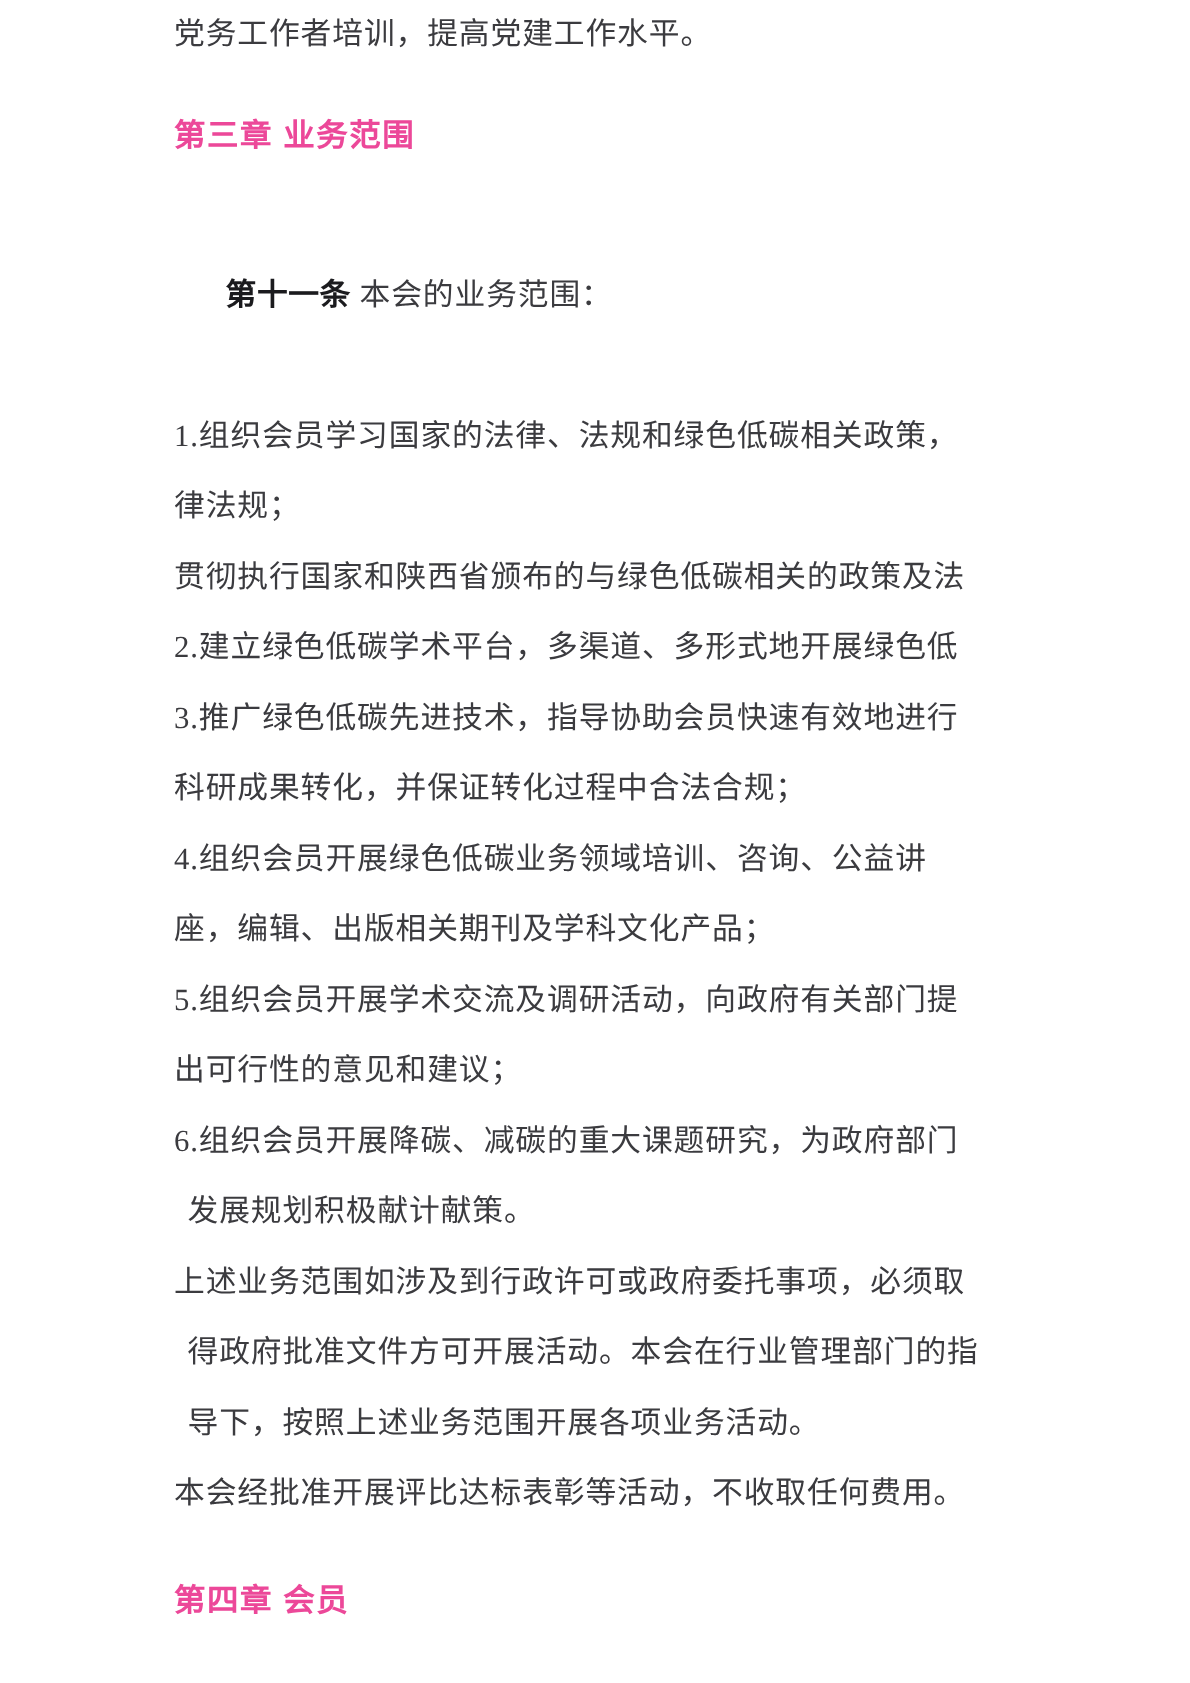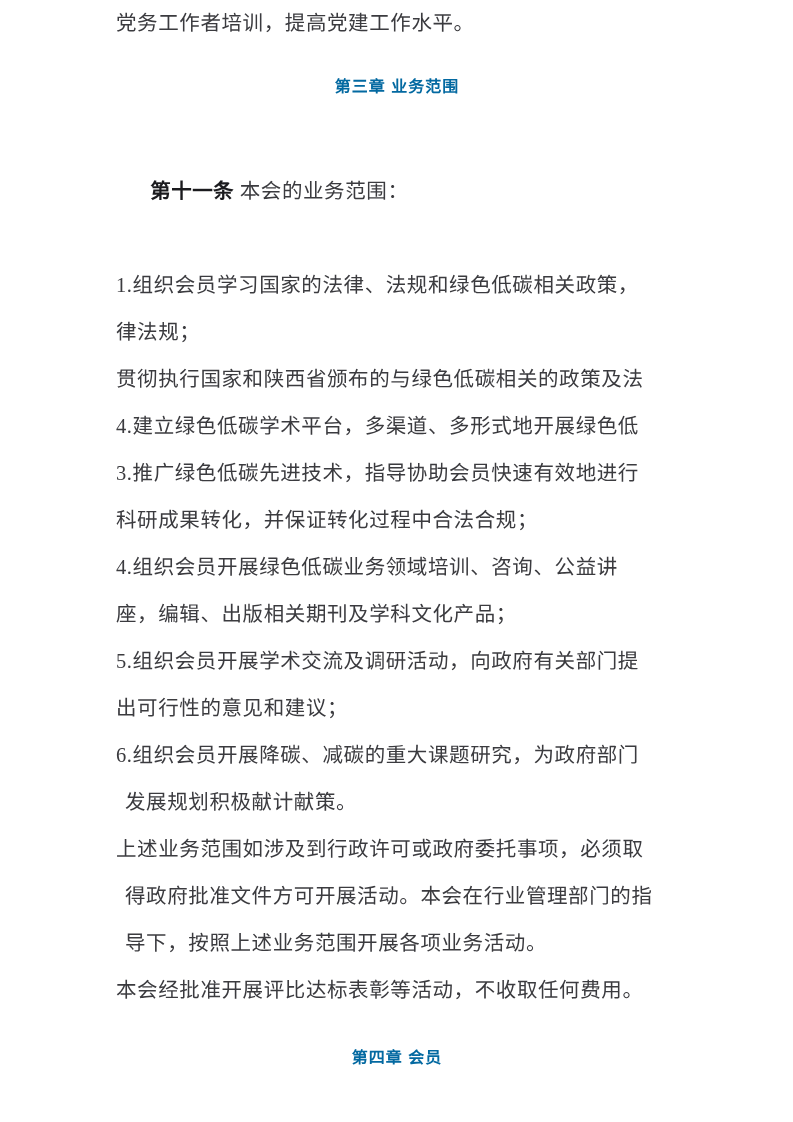--- a/index.html
+++ b/index.html
@@ -45,24 +45,23 @@
   .line .lead-bold {
     font-weight: 700;
     color: #1b1b1e;
     letter-spacing: 0.4px;
     margin-top: 27px;
   }
 
   
   .chapter-heading {
     font-family: "Liberation Sans", "DejaVu Sans", sans-serif;
-    font-size: 16px;
+    font-size: 21px;
     font-weight: 700;
-    color: #0369a1;
-    text-align: center;
+    color: #ec4899;
     letter-spacing: 1px;
     white-space: pre;
   }
 
   
   .gap-before-heading { height: 26px; }
   .gap-after-heading  { height: 24px; }
   .gap-before-heading2 { height: 30px; }
 </style>
 </head>
@@ -81,21 +80,21 @@
     <div class="gap-after-heading"></div>
 
     <div class="line">
       <span class="lead-bold">第十一条</span><span> 本会的业务范围：</span>
     </div>
 
     <div class="line">1.组织会员学习国家的法律、法规和绿色低碳相关政策，</div>
     <div class="line">律法规；</div>
     <div class="line">贯彻执行国家和陕西省颁布的与绿色低碳相关的政策及法</div>
 
-    <div class="line">4.建立绿色低碳学术平台，多渠道、多形式地开展绿色低</div>
+    <div class="line">2.建立绿色低碳学术平台，多渠道、多形式地开展绿色低</div>
 
     <div class="line">3.推广绿色低碳先进技术，指导协助会员快速有效地进行</div>
     <div class="line">科研成果转化，并保证转化过程中合法合规；</div>
 
     <div class="line">4.组织会员开展绿色低碳业务领域培训、咨询、公益讲</div>
     <div class="line">座，编辑、出版相关期刊及学科文化产品；</div>
 
     <div class="line">5.组织会员开展学术交流及调研活动，向政府有关部门提</div>
     <div class="line">出可行性的意见和建议；</div>
 

